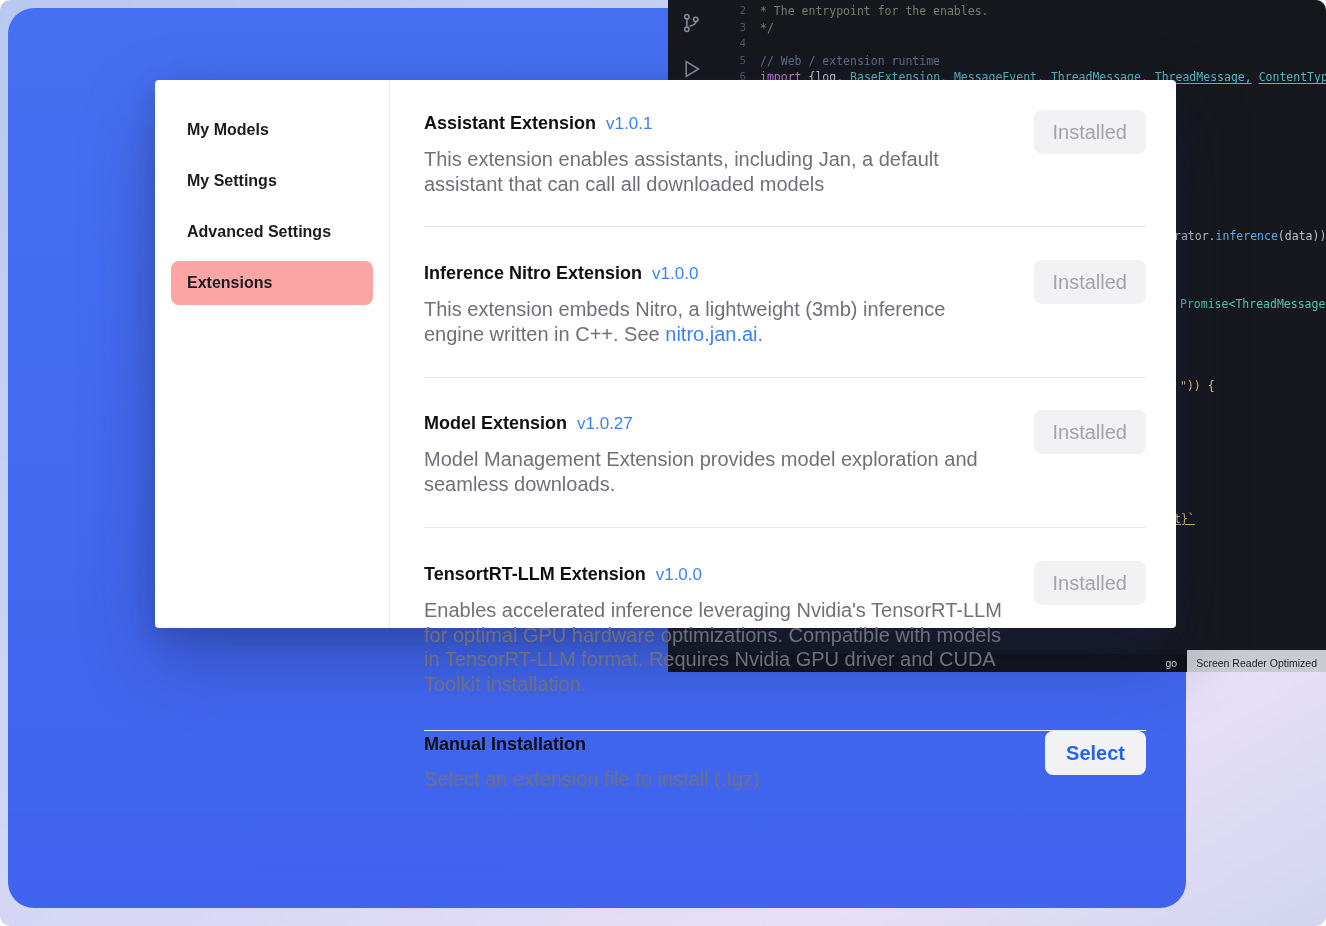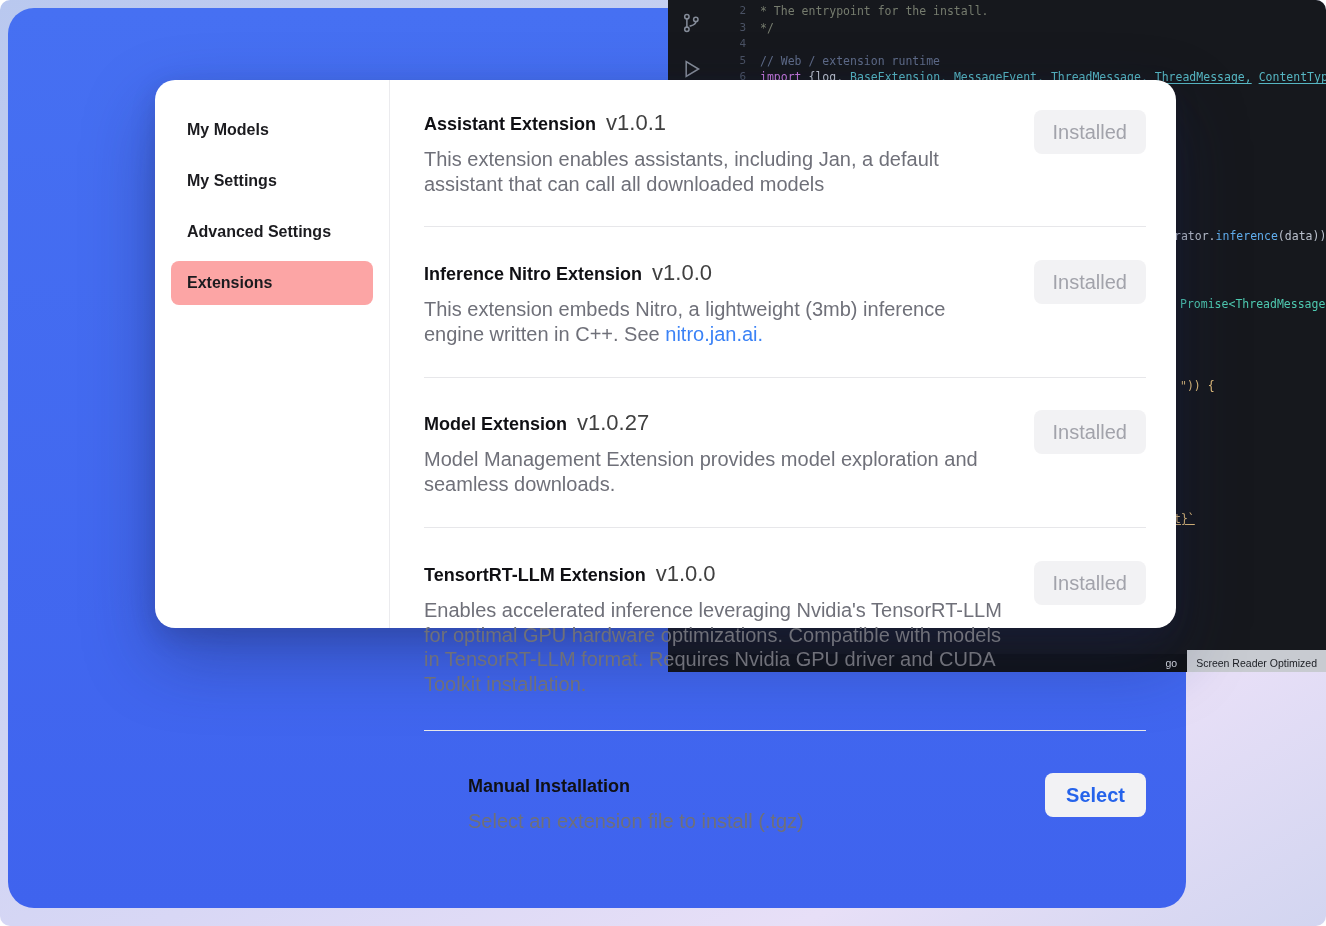--- a/index.html
+++ b/index.html
@@ -57,53 +57,53 @@
   }
   .status-left { color:#d6dae1; }
   .status-badge {
     height:26px; display:flex; align-items:center; padding:0 9px;
     background:#c8cbd1; color:#1c1e23;
   }
 
   
   .modal {
     position:absolute; left:155px; top:80px; width:1021px; height:548px;
-    background:#ffffff; border-radius:20px;
+    background:#ffffff; border-radius:4px;
     box-shadow:0 30px 70px rgba(25,35,80,0.35), 0 8px 24px rgba(25,35,80,0.18);
   }
   .sidebar {
     position:absolute; left:0; top:0; width:235px; height:100%;
     border-right:1px solid #ebebee; padding:28px 16px 0;
   }
   .side-item {
     height:44px; border-radius:8px; display:flex; align-items:center;
     padding:0 16px; margin-bottom:7px;
     font-size:16px; font-weight:700; color:#1b1b1f; cursor:pointer;
   }
   .side-item.active { background:#fca5a5; }
 
   .content { position:absolute; left:235px; top:0; width:786px; height:100%; }
   .row { position:absolute; left:34px; right:30px; }
   .row-title { font-size:18px; font-weight:700; color:#101014; line-height:26px; }
-  .row-title .version { font-weight:400; font-size:22px; color:#404040; margin-left:10px; }
+  .row-title .version { font-weight:400; font-size:17px; color:#3b82f6; margin-left:10px; }
   .row-desc { margin-top:10px; font-size:20px; line-height:24.5px; color:#6f7079; max-width:586px; }
   .link { color:#3b82f6; text-decoration:none; cursor:pointer; }
   .btn {
     position:absolute; right:0; top:0; height:44px; border-radius:8px;
     background:#f2f2f4; border:none; font-family:inherit;
     font-size:20px; font-weight:500; color:#a2a3ab; padding:0 19px;
   }
   .btn.select { color:#2563eb; font-weight:600; padding:0 21px; cursor:pointer; }
   .divider { position:absolute; left:34px; right:30px; height:1px; background:#e7e7ea; }
 
   .row-1 { top:30px; }  .div-1 { top:146px; }
   .row-2 { top:180px; } .div-2 { top:297px; }
   .row-3 { top:330px; } .div-3 { top:447px; }
   .row-4 { top:481px; } .div-4 { top:650px; }
-  .row-5 { top:693px;margin-left:44px; }
+  .row-5 { top:651px; }
 </style>
 </head>
 <body>
 
 <div class="page">
 
   <div class="blue-panel"></div>
 
   <div class="editor">
     <div class="activity">
@@ -124,21 +124,21 @@
 
     <div class="gutter">
       <span>2</span>
       <span>3</span>
       <span>4</span>
       <span>5</span>
       <span>6</span>
     </div>
 
     <div class="codelines">
-      <div class="cl"><span class="tok-comment">* The entrypoint for the install.</span></div>
+      <div class="cl"><span class="tok-comment">* The entrypoint for the enables.</span></div>
       <div class="cl"><span class="tok-comment">*/</span></div>
       <div class="cl"></div>
       <div class="cl"><span class="tok-comment2">// Web / extension runtime</span></div>
       <div class="cl">
         <span class="tok-kw">import</span>
         <span class="tok-plain">{log,</span>
         <span class="tok-import">BaseExtension,</span>
         <span class="tok-import">MessageEvent,</span>
         <span class="tok-import">ThreadMessage,</span>
         <span class="tok-import">ThreadMessage,</span>

